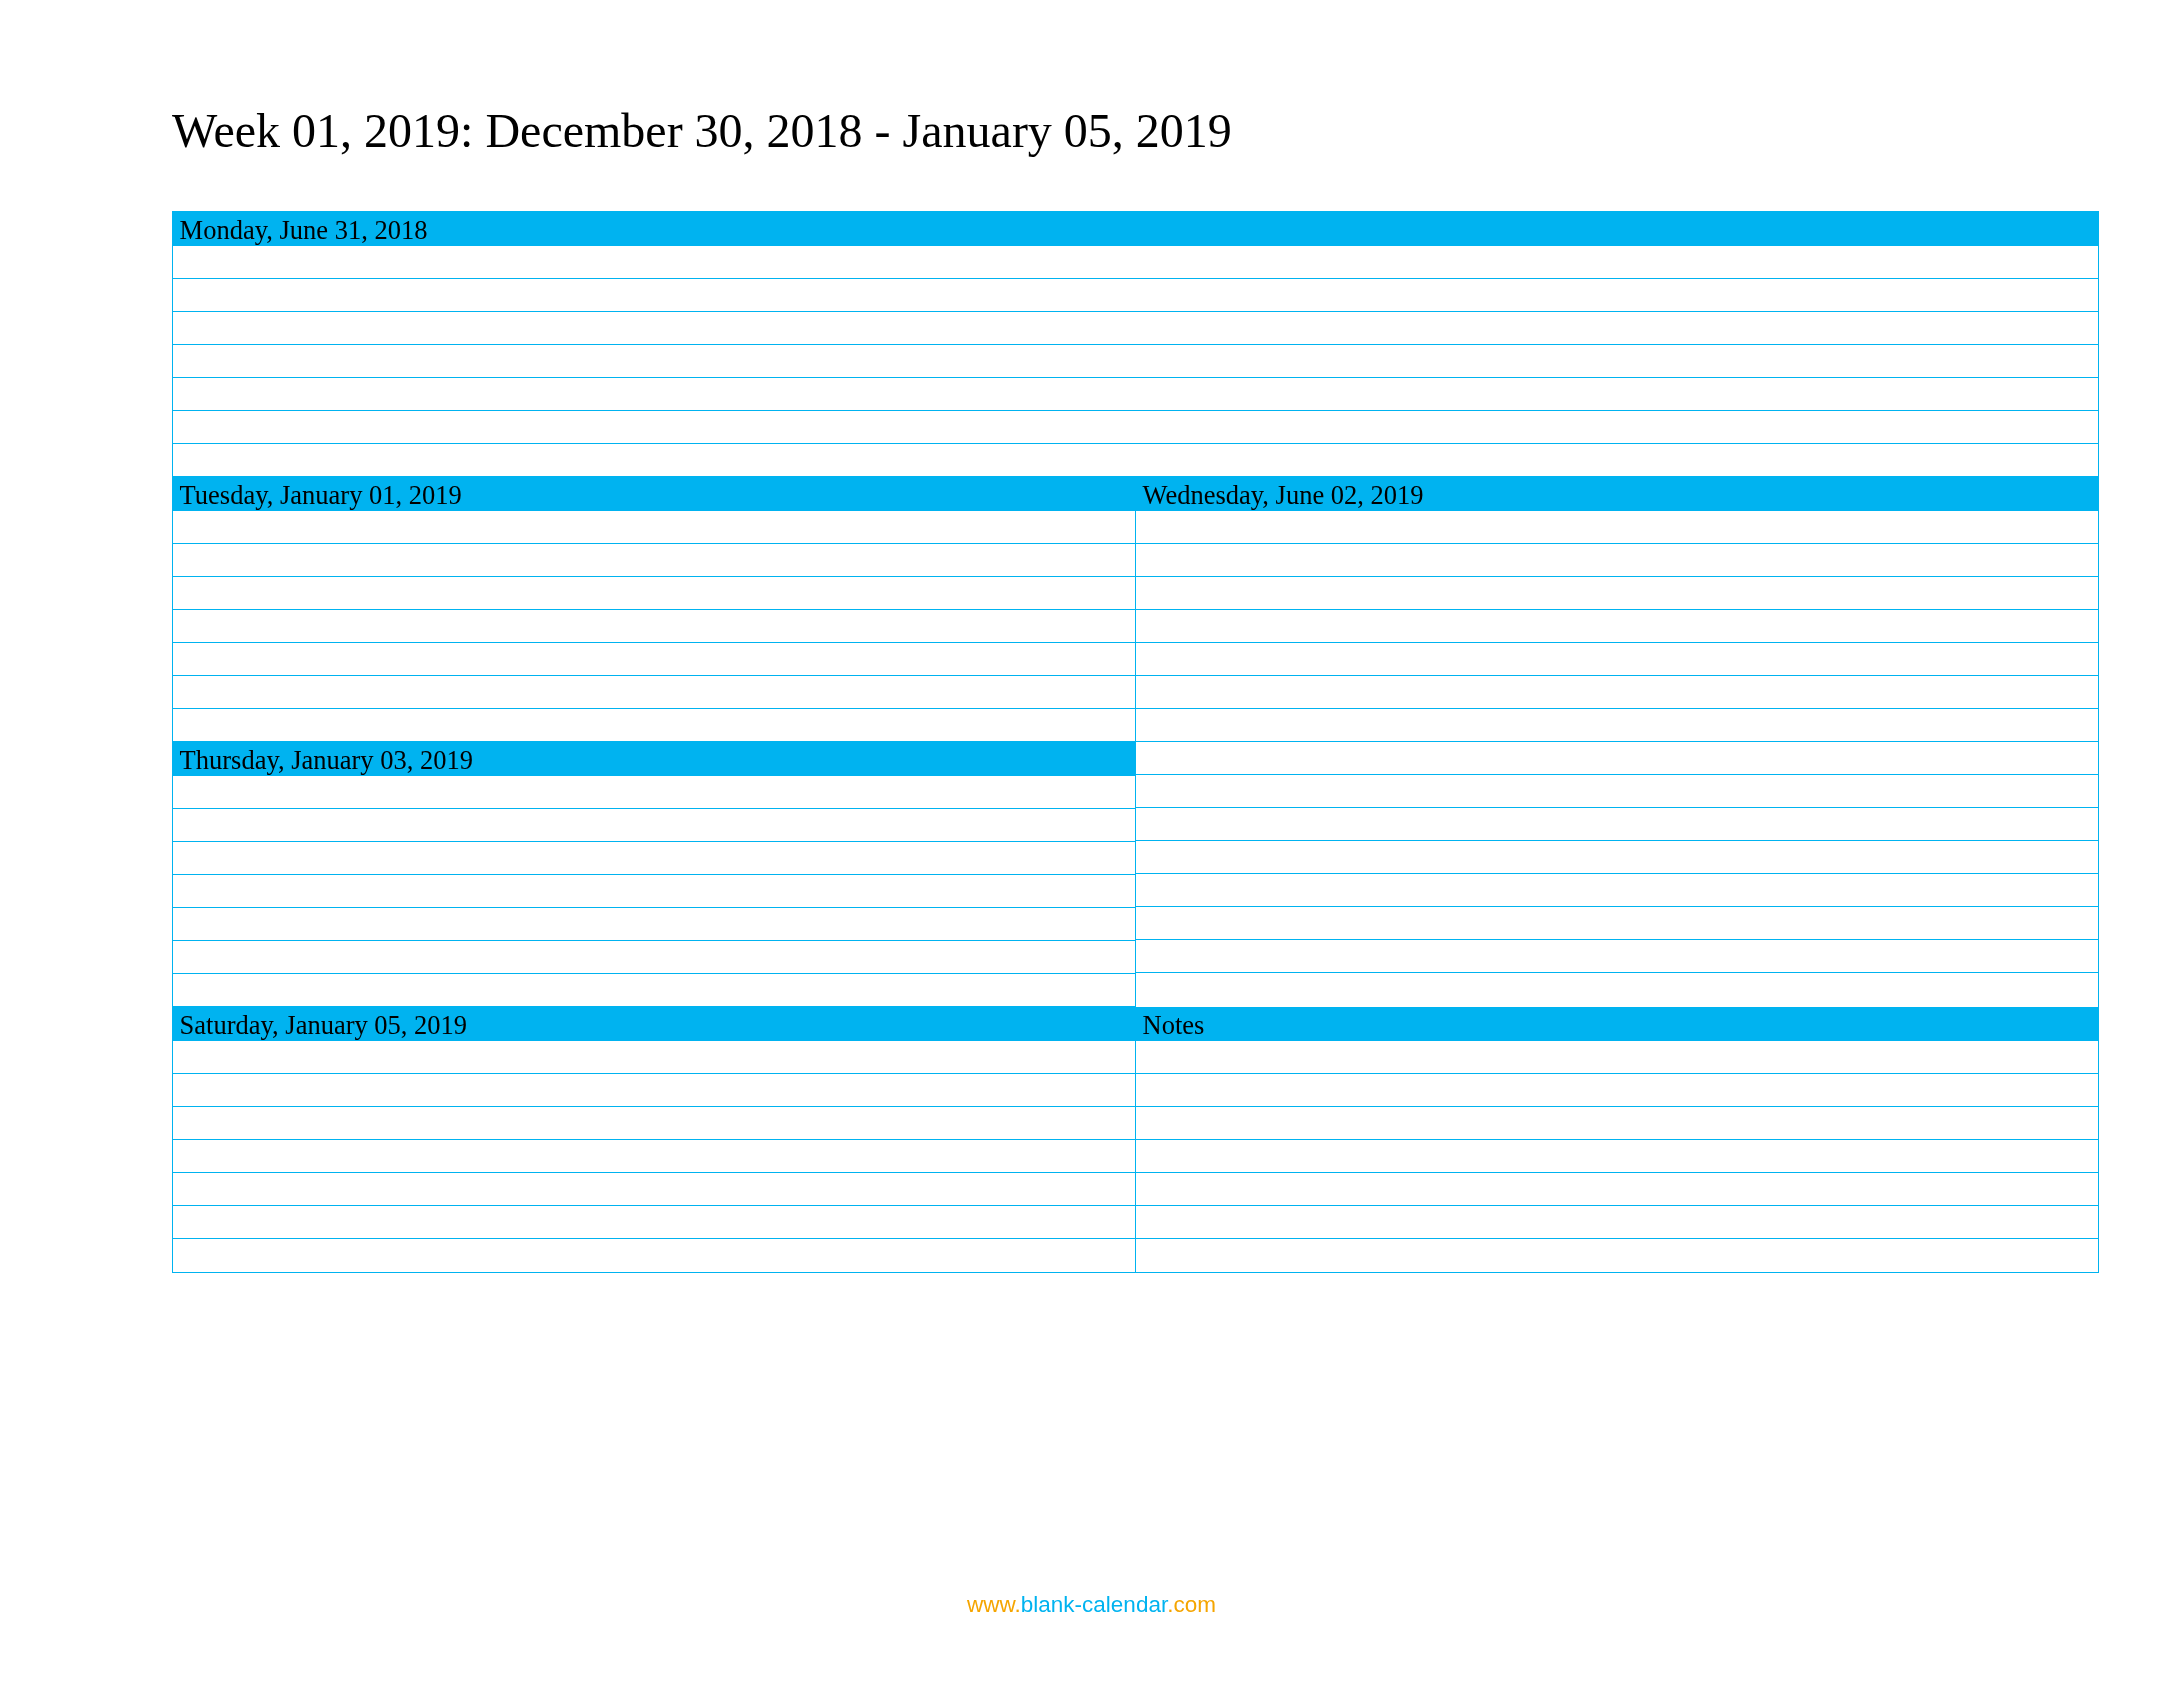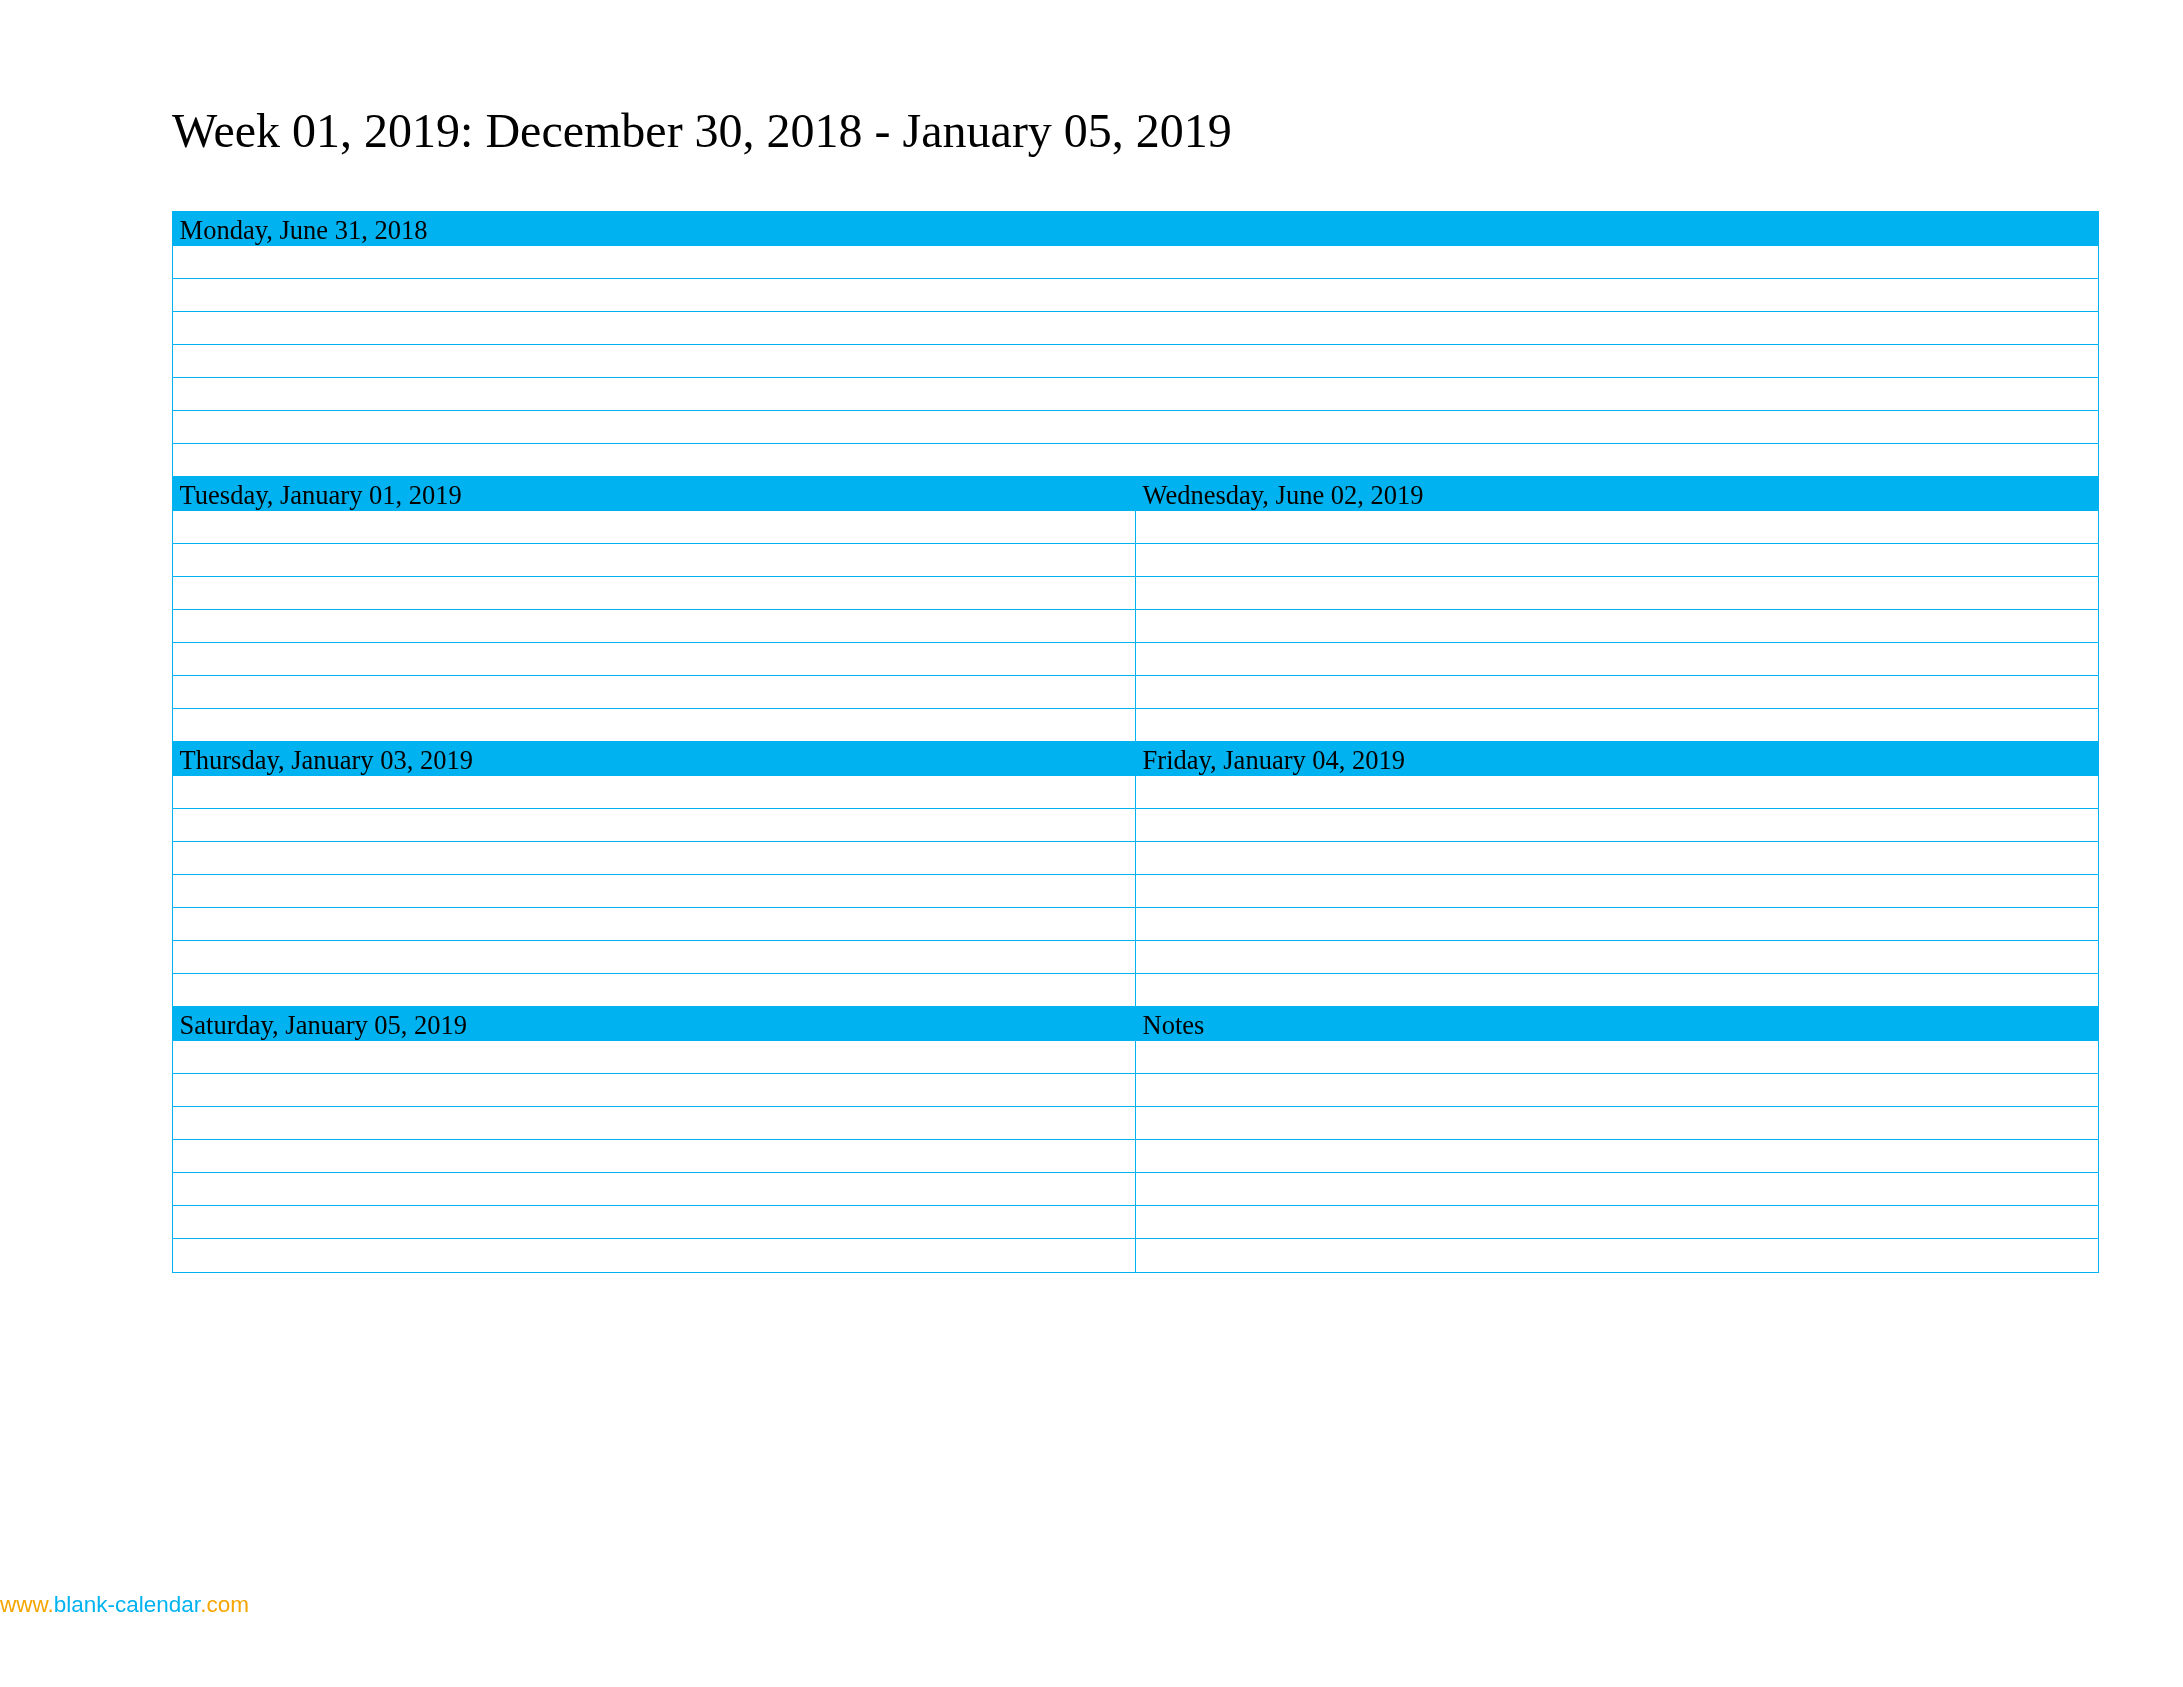--- a/index.html
+++ b/index.html
@@ -57,20 +57,21 @@
       border-bottom: none;
     }
     .row-pair:not(:last-child) .cell .day-line:last-child {
       border-bottom: 1.3px solid #00b3f0;
     }
     .footer {
       position: absolute;
       bottom: 69px;
       left: 0;
       right: 0;
+      text-align: center;
       font-family: Arial, Helvetica, sans-serif;
       font-size: 22.5px;
     }
     .footer-www {
       color: #f5a500;
     }
     .footer-domain {
       color: #00b3f0;
     }
     .footer-com {
@@ -134,21 +135,20 @@
           <div class="day-line"></div>
           <div class="day-line"></div>
           <div class="day-line"></div>
           <div class="day-line"></div>
           <div class="day-line"></div>
           <div class="day-line"></div>
           <div class="day-line"></div>
         </div>
       </div>
       <div class="cell">
-        <div class="day-header">Friday, January 04, 2019</div>
         <div class="day-lines">
           <div class="day-line"></div>
           <div class="day-line"></div>
           <div class="day-line"></div>
           <div class="day-line"></div>
           <div class="day-line"></div>
           <div class="day-line"></div>
           <div class="day-line"></div>
         </div>
       </div>

